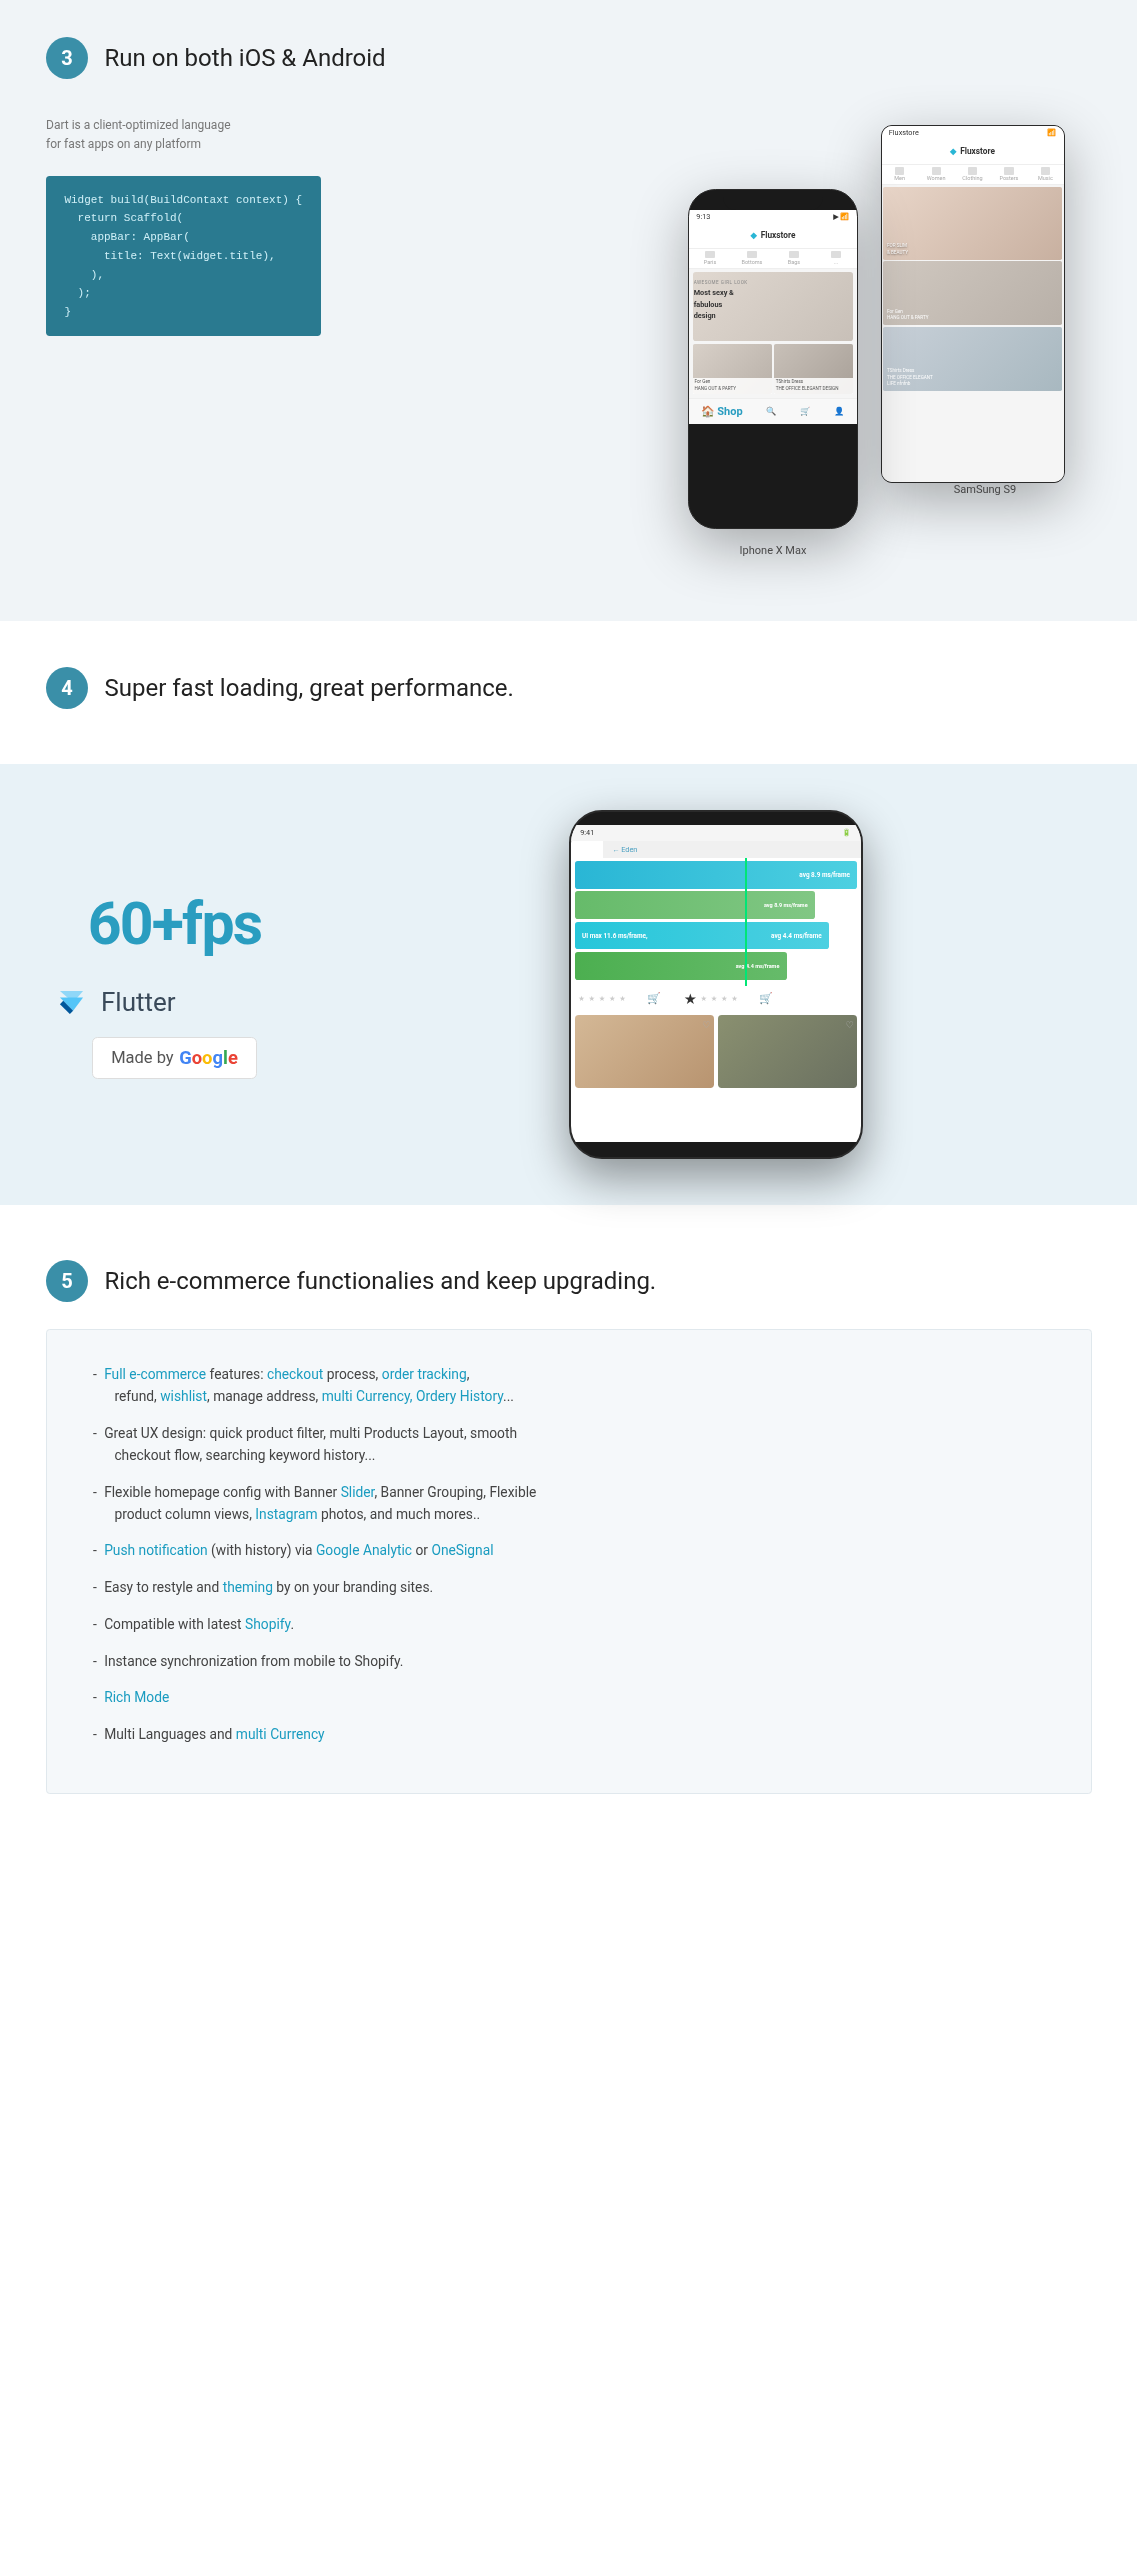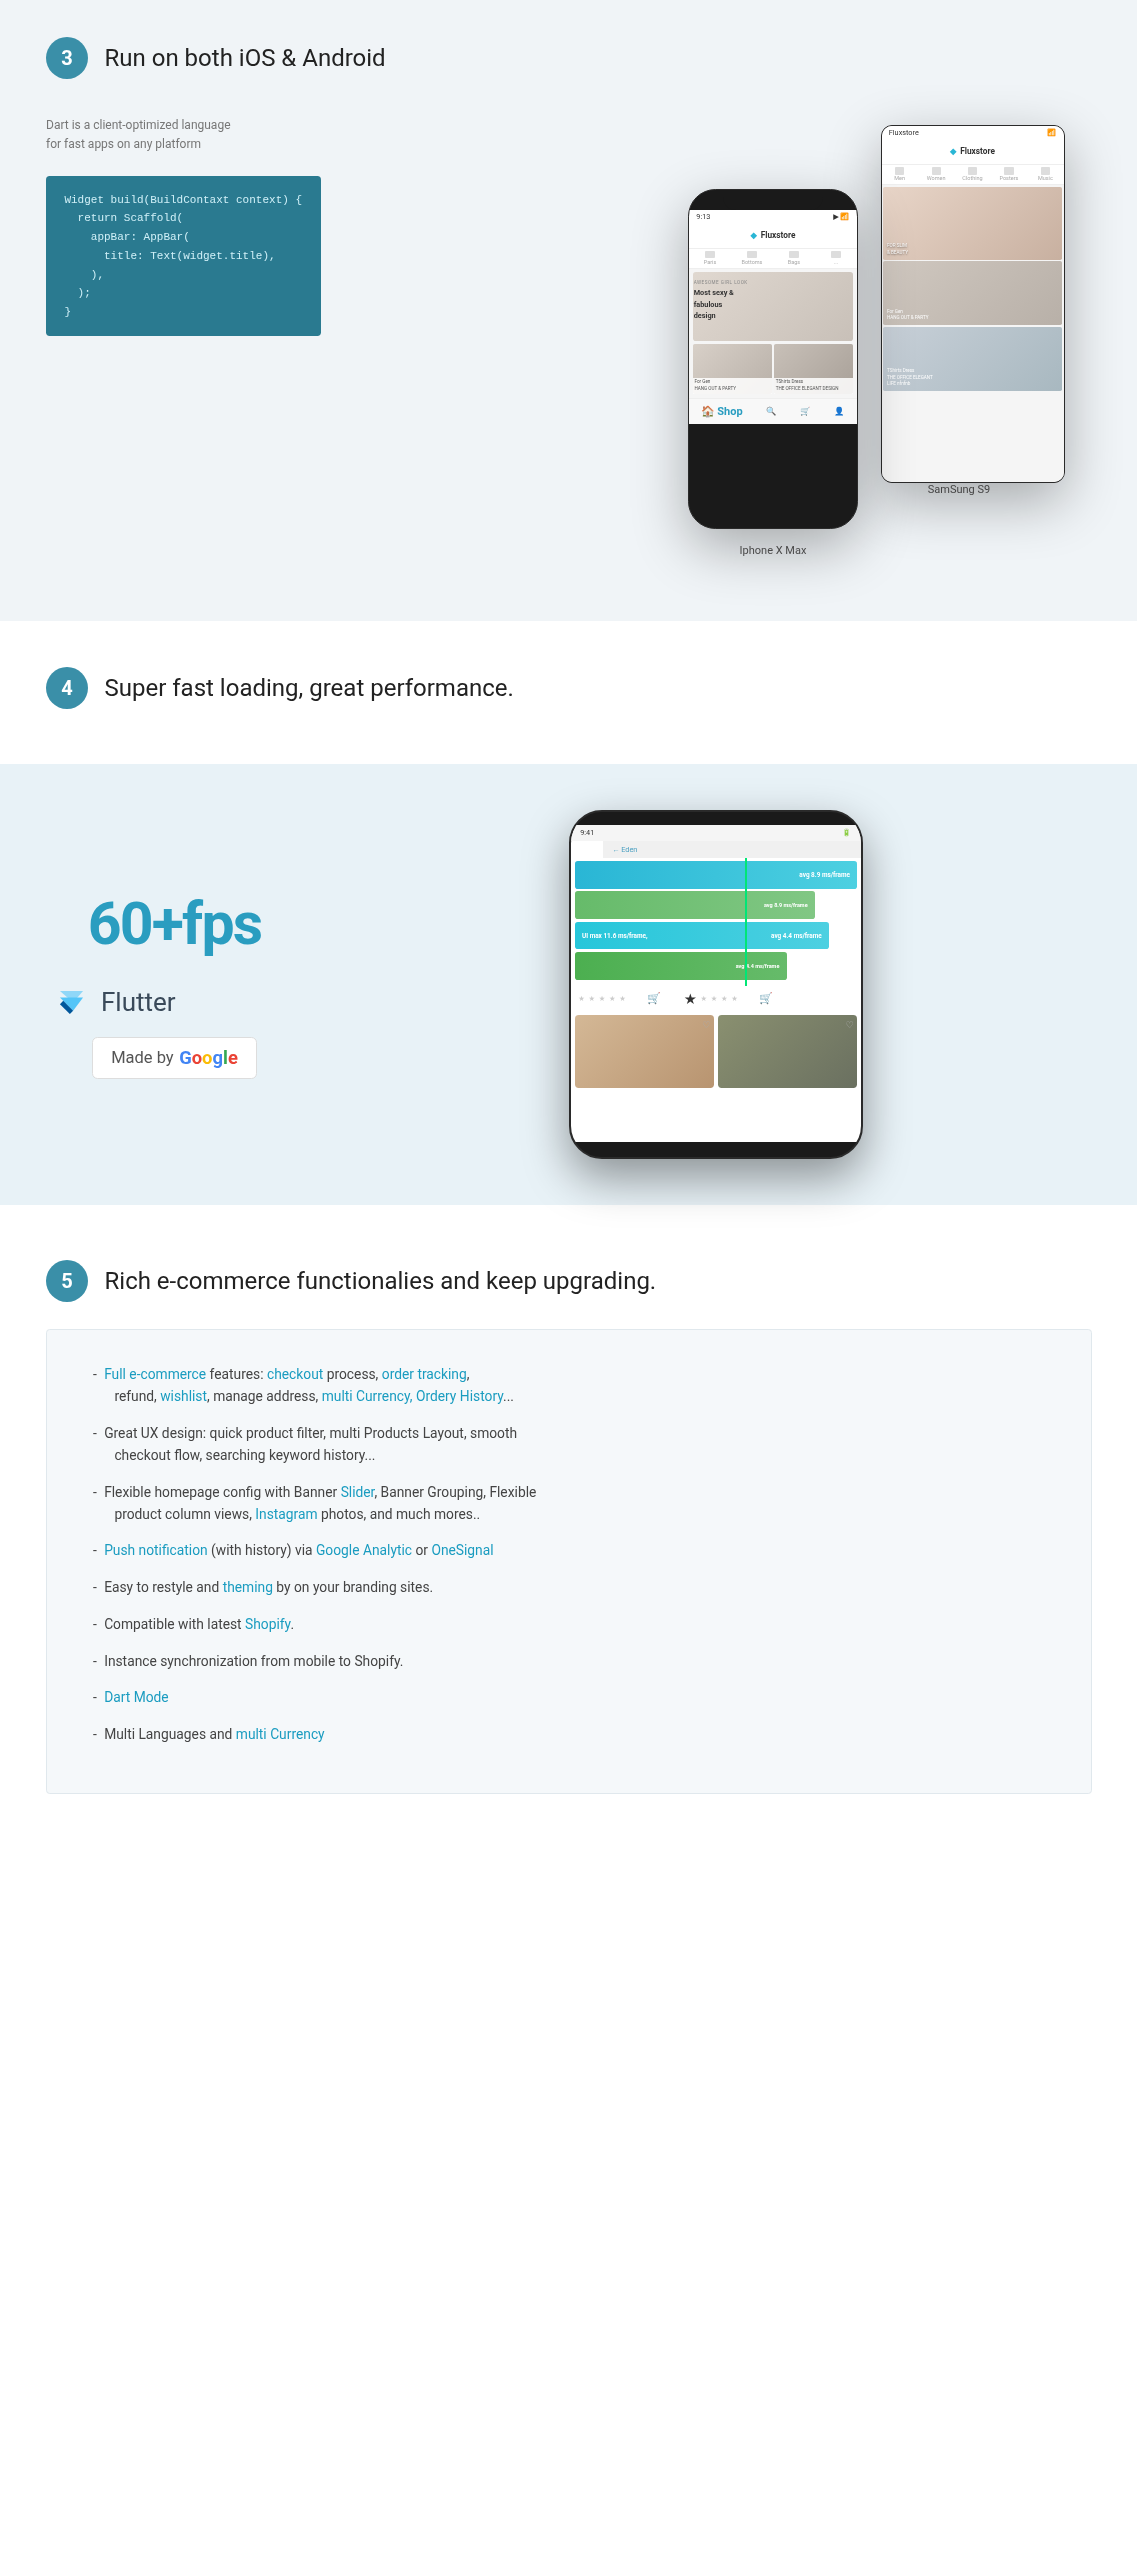--- a/index.html
+++ b/index.html
@@ -510,21 +510,21 @@
           <span style="font-size:11px; color:#2a9dc0; font-weight:bold;">🏠 Shop</span>
           <span style="font-size:8.3px; color:#aaa;">🔍</span>
           <span style="font-size:8.3px; color:#aaa;">🛒</span>
           <span style="font-size:8.3px; color:#aaa;">👤</span>
         </div>
       </div>
 
       <div style="position:absolute; bottom:7.3px; left:73px; width:170px; text-align:center;">
         <span style="font-size:11px; color:#555;">Iphone X Max</span>
       </div>
-      <div style="position:absolute; top:372px; right:41px; width:184px; text-align:center;">
+      <div style="position:absolute; top:372px; right:15px; width:184px; text-align:center;">
         <span style="font-size:11px; color:#555;">SamSung S9</span>
       </div>
     </div>
   </div>
 </div>
 
 <div class="section-4">
   <div class="section-4-header">
     <div class="section-header">
       <div class="step-badge">4</div>
@@ -653,21 +653,21 @@
     <div class="feature-item">
       <span class="dash">-</span>
       <span class="text">
         Instance synchronization from mobile to Shopify.
       </span>
     </div>
 
     <div class="feature-item">
       <span class="dash">-</span>
       <span class="text">
-        <a href="#" class="link-teal">Dart Mode</a>
+        <a href="#" class="link-teal">Rich Mode</a>
       </span>
     </div>
 
     <div class="feature-item">
       <span class="dash">-</span>
       <span class="text">
         Multi Languages and <a href="#" class="link-teal">multi Currency</a>
       </span>
     </div>
 

